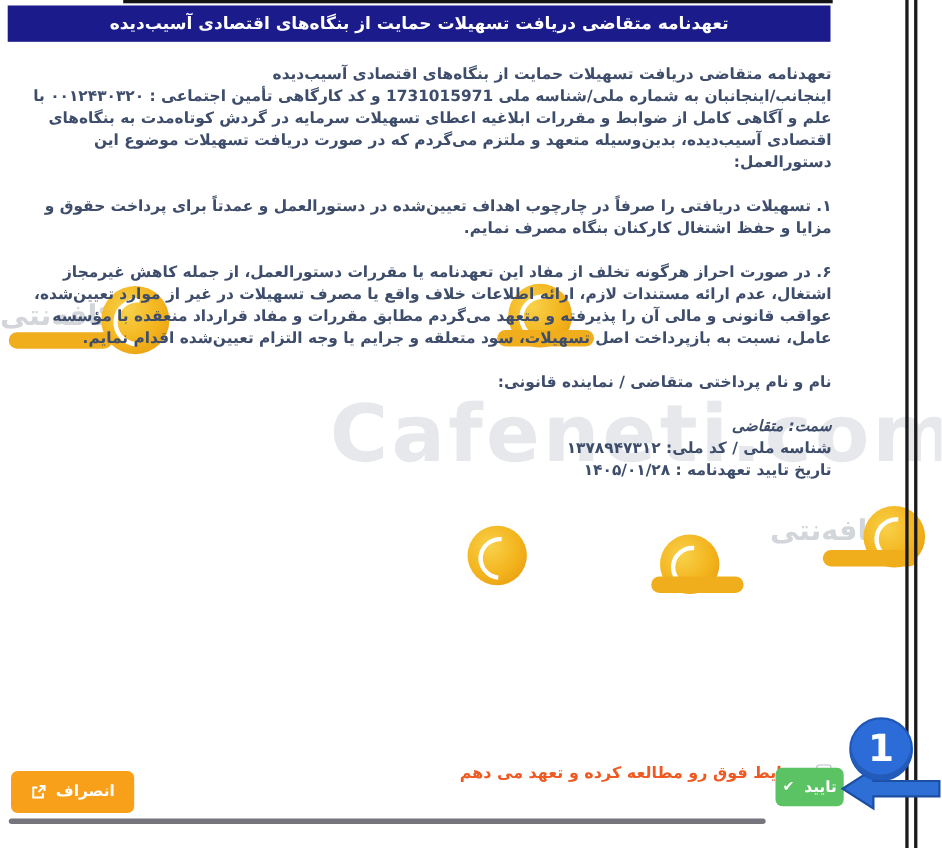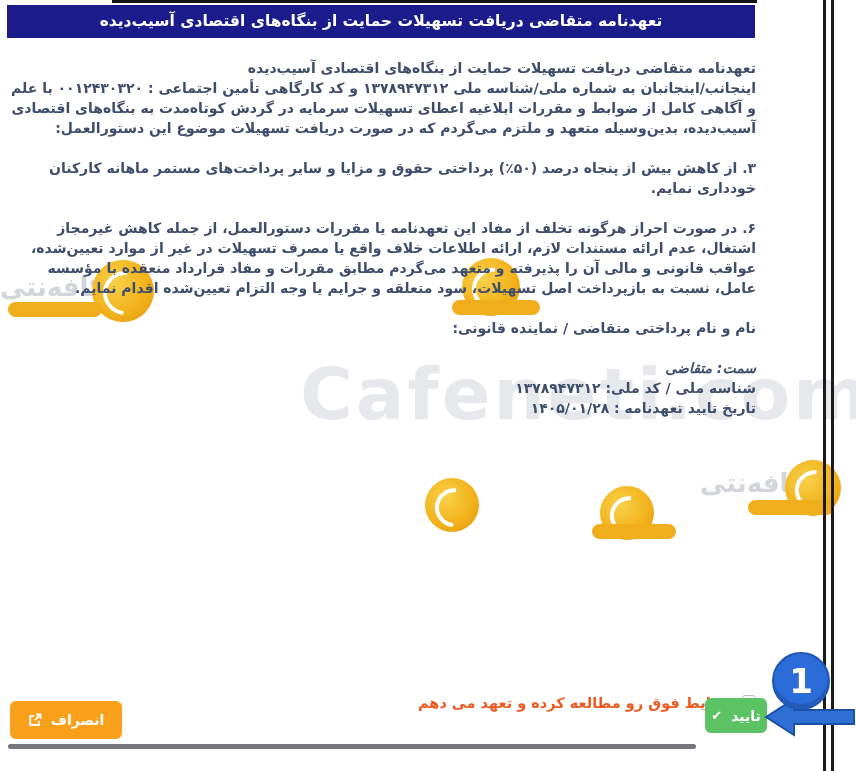--- a/index.html
+++ b/index.html
@@ -84,22 +84,22 @@
   <div class="wm wm-pill" style="left:748px; top:500px; width:86px;"></div>
 
   <div class="top-line"></div>
   <div class="header-bar">تعهدنامه متقاضی دریافت تسهیلات حمایت از بنگاه‌های اقتصادی آسیب‌دیده</div>
   <div class="edge-line-a"></div>
   <div class="edge-line-b"></div>
   <div class="bottom-divider"></div>
 
   <div class="doc">
     <p style="margin-bottom:0;">تعهدنامه متقاضی دریافت تسهیلات حمایت از بنگاه‌های اقتصادی آسیب‌دیده</p>
-    <p>اینجانب/اینجانبان به شماره ملی/شناسه ملی ۱۳۷۸۹۴۷۳۱۲ و کد کارگاهی تأمین اجتماعی : ۰۰۱۲۴۳۰۳۲۰ با علم و آگاهی کامل از ضوابط و مقررات ابلاغیه اعطای تسهیلات سرمایه در گردش کوتاه‌مدت به بنگاه‌های اقتصادی آسیب‌دیده، بدین‌وسیله متعهد و ملتزم می‌گردم که در صورت دریافت تسهیلات موضوع این دستورالعمل:</p>
-    <p>۳. از کاهش بیش از پنجاه درصد (۵۰٪) پرداختی حقوق و مزایا و سایر پرداخت‌های مستمر ماهانه کارکنان خودداری نمایم.</p>
+    <p>اینجانب/اینجانبان به شماره ملی/شناسه ملی 1731015971 و کد کارگاهی تأمین اجتماعی : ۰۰۱۲۴۳۰۳۲۰ با علم و آگاهی کامل از ضوابط و مقررات ابلاغیه اعطای تسهیلات سرمایه در گردش کوتاه‌مدت به بنگاه‌های اقتصادی آسیب‌دیده، بدین‌وسیله متعهد و ملتزم می‌گردم که در صورت دریافت تسهیلات موضوع این دستورالعمل:</p>
+    <p>۱. تسهیلات دریافتی را صرفاً در چارچوب اهداف تعیین‌شده در دستورالعمل و عمدتاً برای پرداخت حقوق و مزایا و حفظ اشتغال کارکنان بنگاه مصرف نمایم.</p>
     <p>۶. در صورت احراز هرگونه تخلف از مفاد این تعهدنامه یا مقررات دستورالعمل، از جمله کاهش غیرمجاز اشتغال، عدم ارائه مستندات لازم، ارائه اطلاعات خلاف واقع یا مصرف تسهیلات در غیر از موارد تعیین‌شده، عواقب قانونی و مالی آن را پذیرفته و متعهد می‌گردم مطابق مقررات و مفاد قرارداد منعقده با مؤسسه عامل، نسبت به بازپرداخت اصل تسهیلات، سود متعلقه و جرایم یا وجه التزام تعیین‌شده اقدام نمایم.</p>
     <p>نام و نام پرداختی متقاضی / نماینده قانونی:</p>
     <p class="sig-line sig-first">سمت: متقاضی</p>
     <p class="sig-line">شناسه ملی / کد ملی: ۱۳۷۸۹۴۷۳۱۲</p>
     <p class="sig-line">تاریخ تایید تعهدنامه : ۱۴۰۵/۰۱/۲۸</p>
   </div>
 
   <div class="terms-row">
     <span class="checkbox"></span>
     <span class="terms-label">شرایط فوق رو مطالعه کرده و تعهد می دهم</span>

